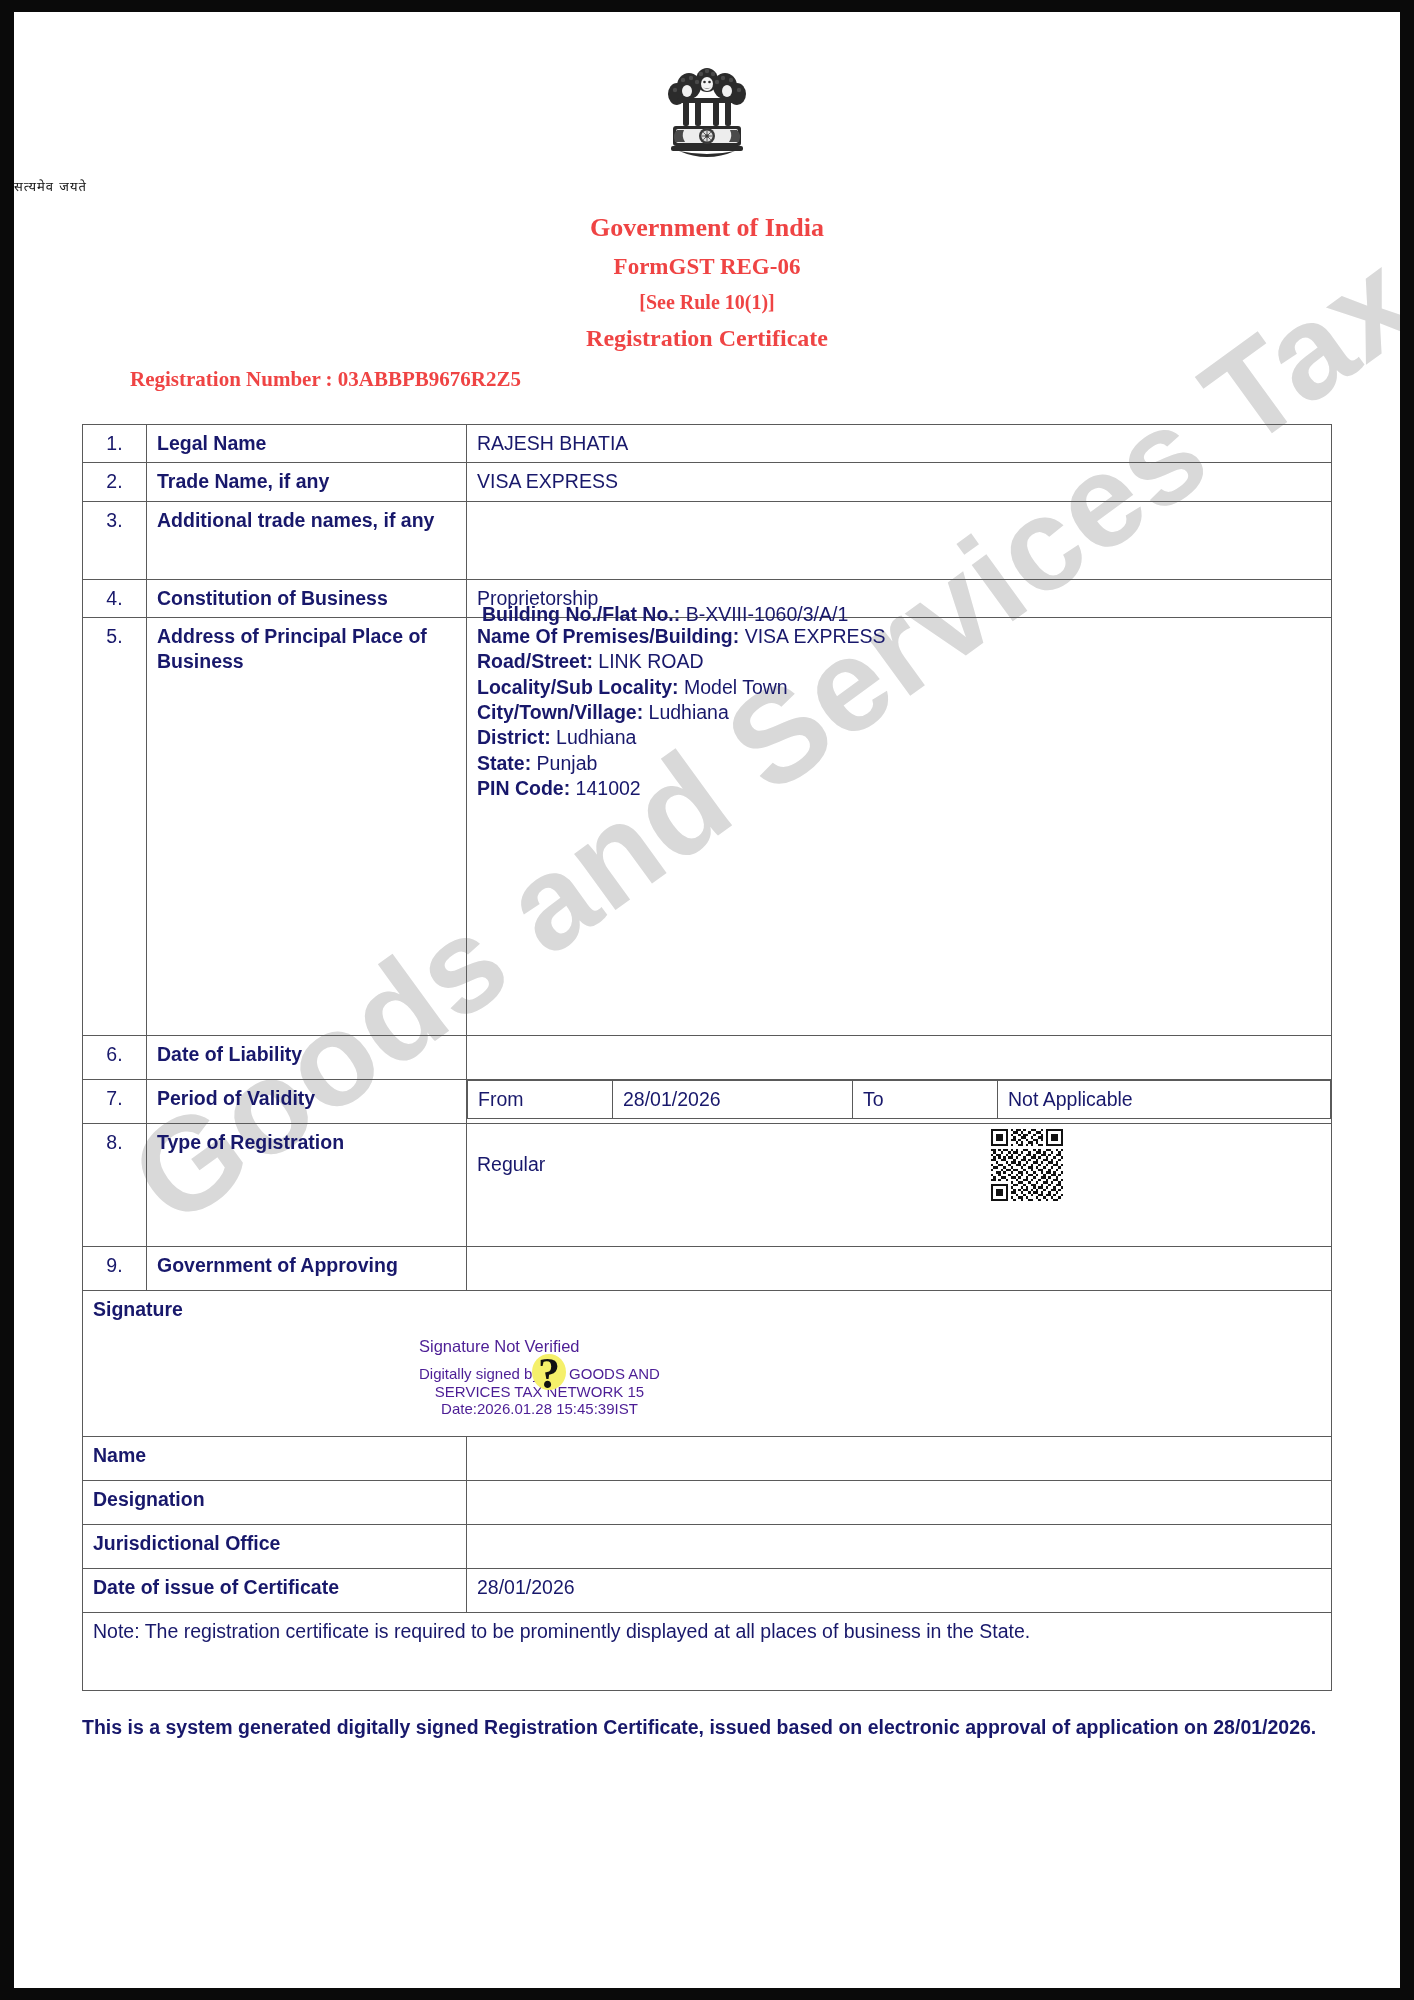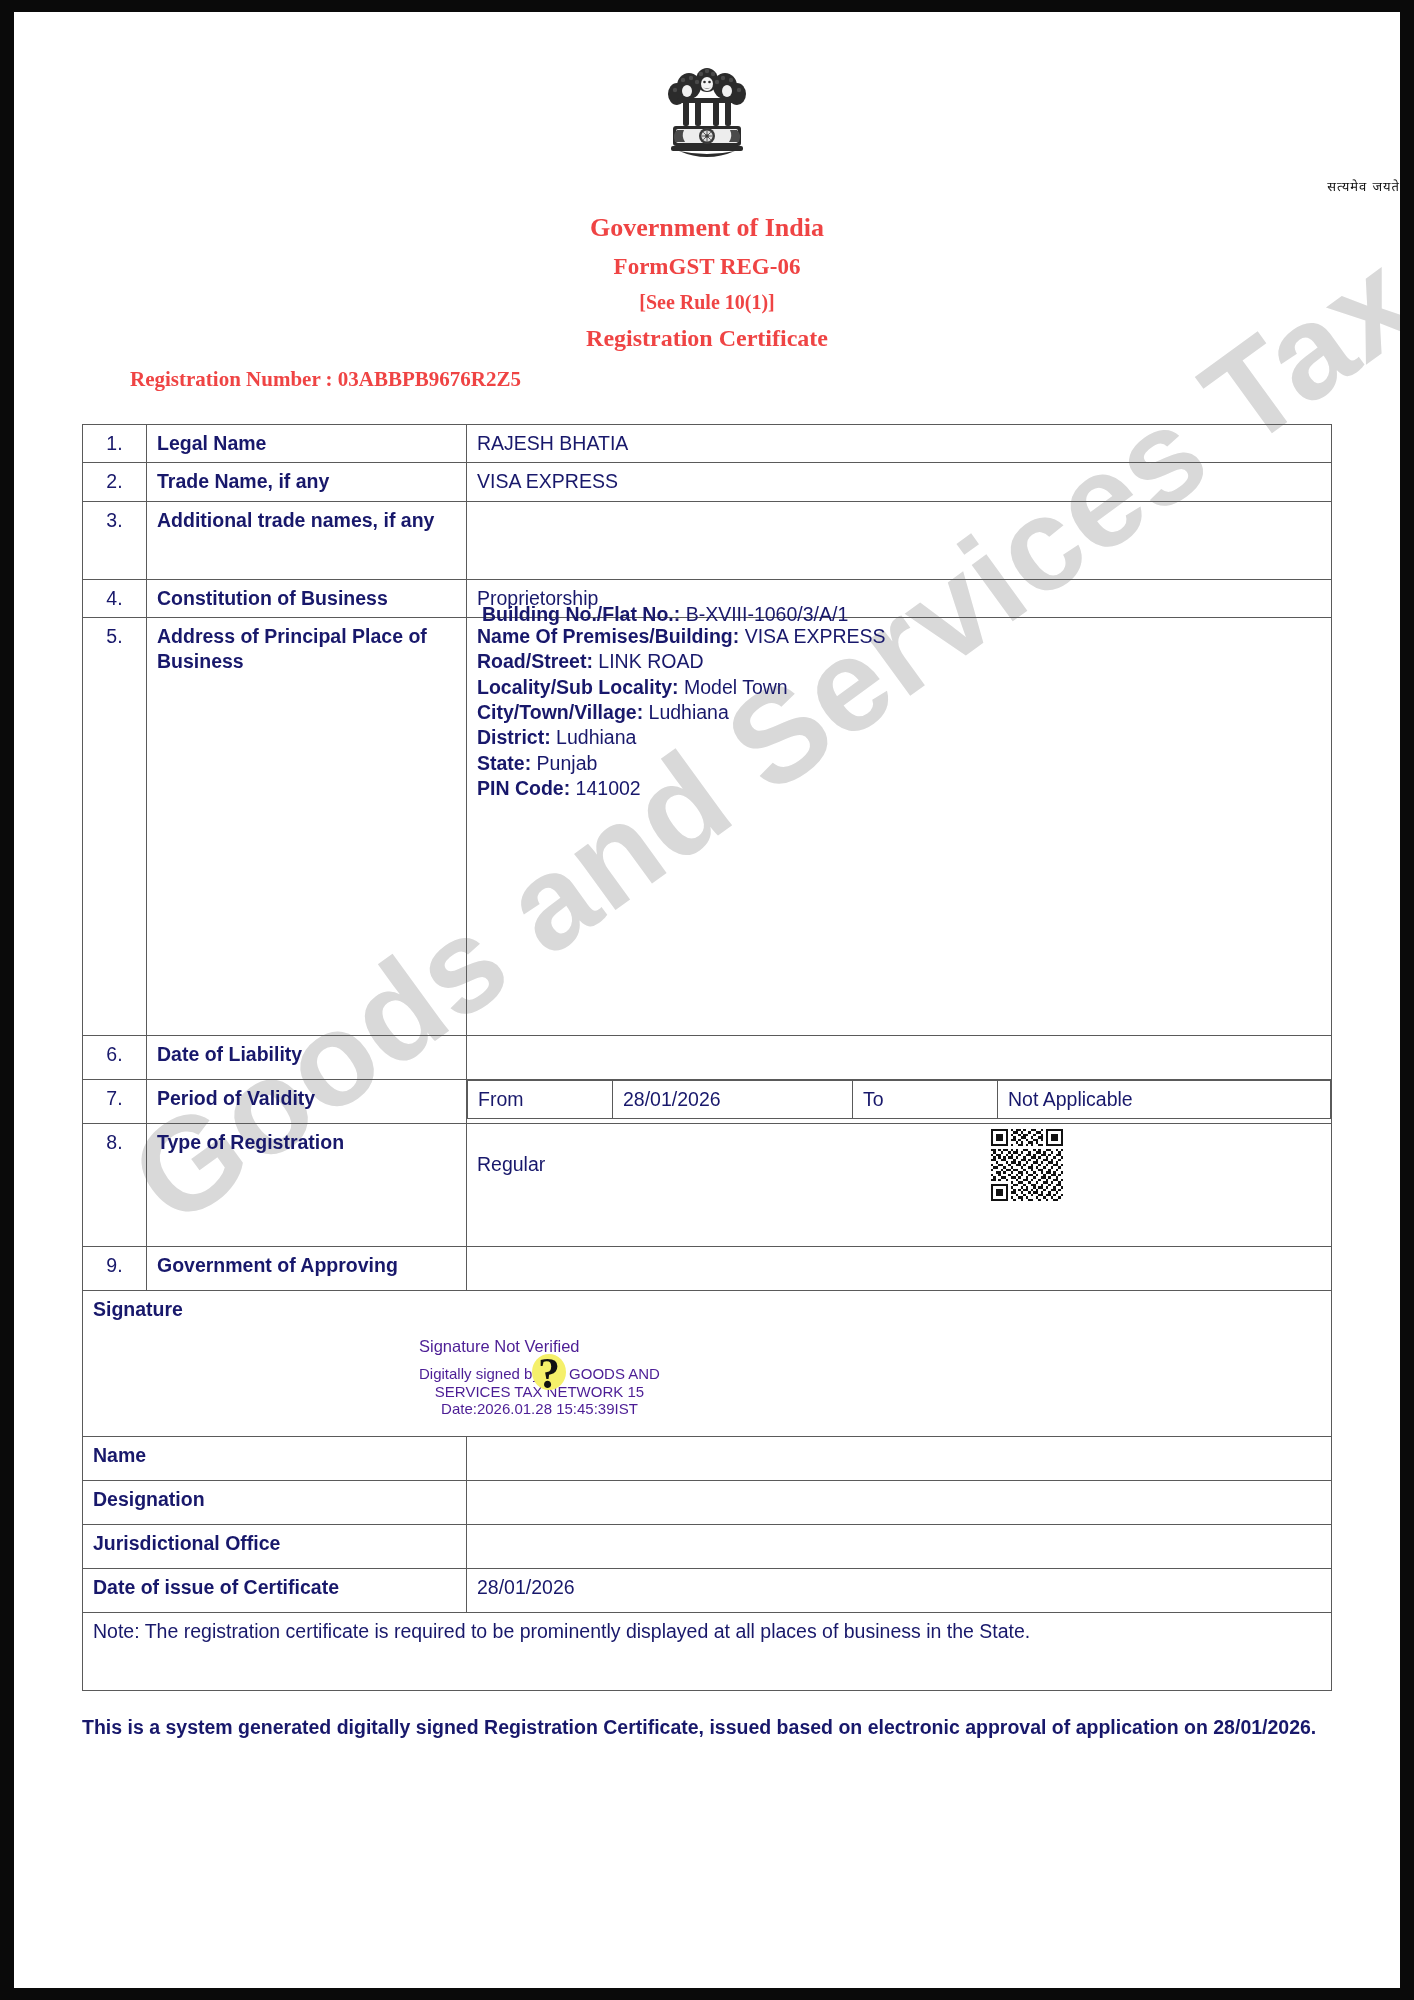--- a/index.html
+++ b/index.html
@@ -39,21 +39,21 @@
     white-space:nowrap;
     letter-spacing:1px;
   }
 
   
   #header { position:relative; z-index:10; padding-top:48px; }
   .emblem-wrap { text-align:center; }
   .emblem { display:inline-block; }
   .emblem-motto {
     display:block;
-    text-align:right;
+    text-align:left;
     font-family:"DejaVu Sans", sans-serif;
     font-size:13px;
     color:#111;
     margin-top:1px;
     letter-spacing:1px;
   }
   .hdr-line {
     text-align:center;
     color:#ef4444;
     font-family:"Liberation Serif", serif;

